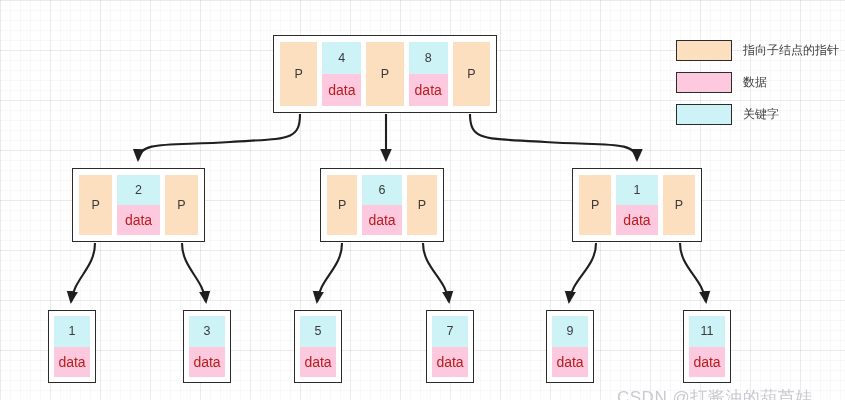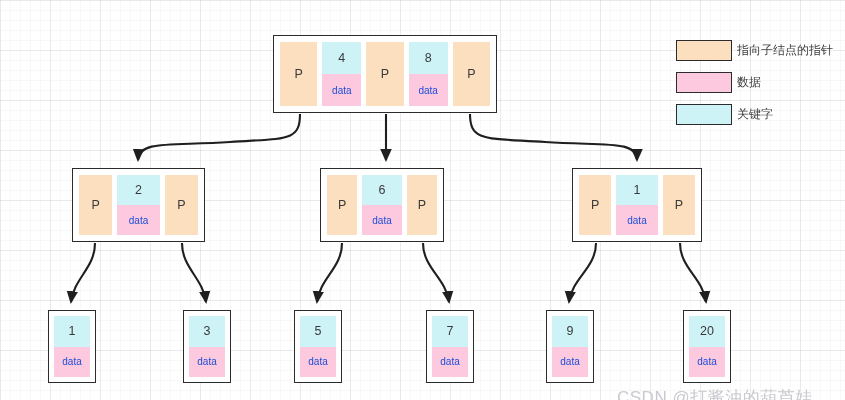--- a/index.html
+++ b/index.html
@@ -68,22 +68,22 @@
     justify-content: center;
     font-size: 12.5px;
     color: #3a3a3a;
   }
   .data {
     background: #fcc9de;
     flex: 1 1 50%;
     display: flex;
     align-items: center;
     justify-content: center;
-    font-size: 10px;
-    color: #1d4ed8;
+    font-size: 14px;
+    color: #b91c1c;
   }
 
   
   .root { left: 273px; top: 35px; width: 224px; height: 78px; }
   .root .ptr { width: 42px; }
   .root .kv  { width: 44px; }
 
   
   .mid { top: 168px; height: 74px; }
   .mid .ptr { width: 34px; }
@@ -112,21 +112,21 @@
     position: absolute;
     left: 676px;
     top: 40px;
     display: flex;
     flex-direction: column;
     gap: 11px;
   }
   .legend-row {
     display: flex;
     align-items: center;
-    gap: 5px;
+    gap: 11px;
   }
   .swatch {
     width: 56px;
     height: 21px;
     border: 1.4px solid #2b2b2b;
     box-sizing: border-box;
   }
   .legend-label {
     font-size: 12px;
     color: #404040;
@@ -232,21 +232,21 @@
     <div class="key">7</div>
     <div class="data">data</div>
   </div>
 
   <div class="leaf" style="left:546px">
     <div class="key">9</div>
     <div class="data">data</div>
   </div>
 
   <div class="leaf" style="left:683px">
-    <div class="key">20</div>
+    <div class="key">11</div>
     <div class="data">data</div>
   </div>
 
   <div class="legend">
     <div class="legend-row">
       <div class="swatch" style="background:#fbdfbe"></div>
       <div class="legend-label">指向子结点的指针</div>
     </div>
     <div class="legend-row">
       <div class="swatch" style="background:#fcc9de"></div>

